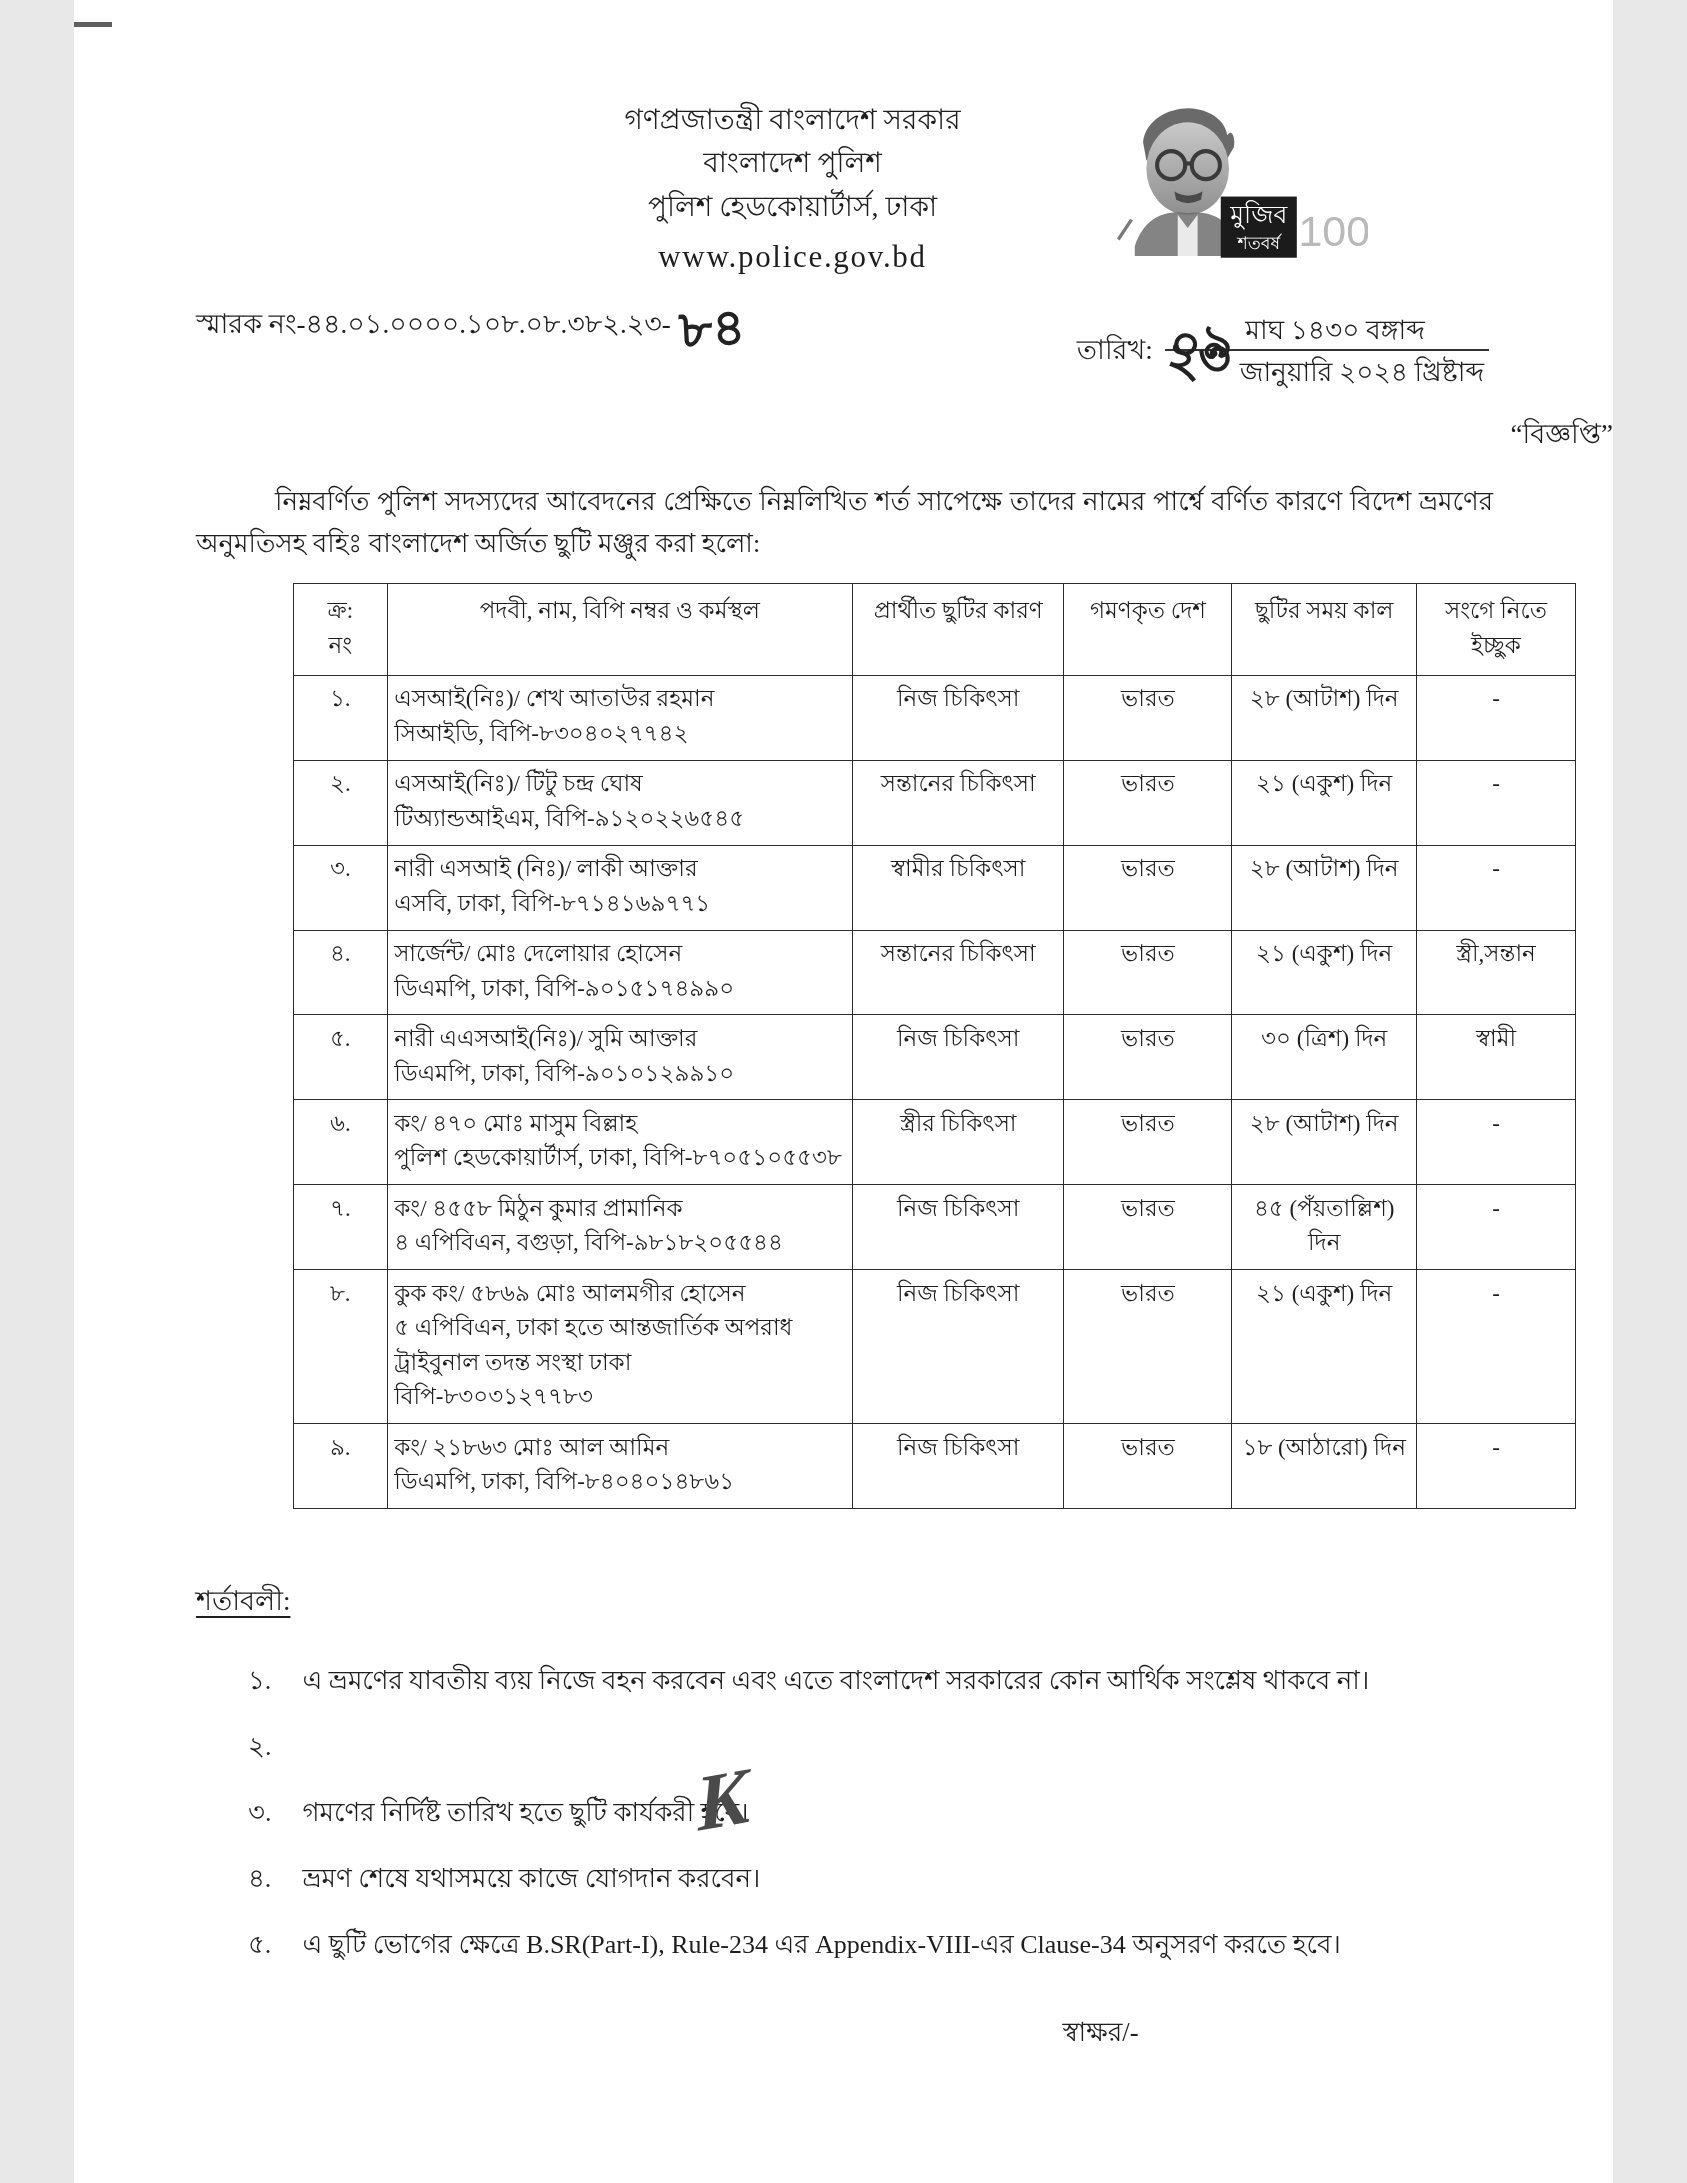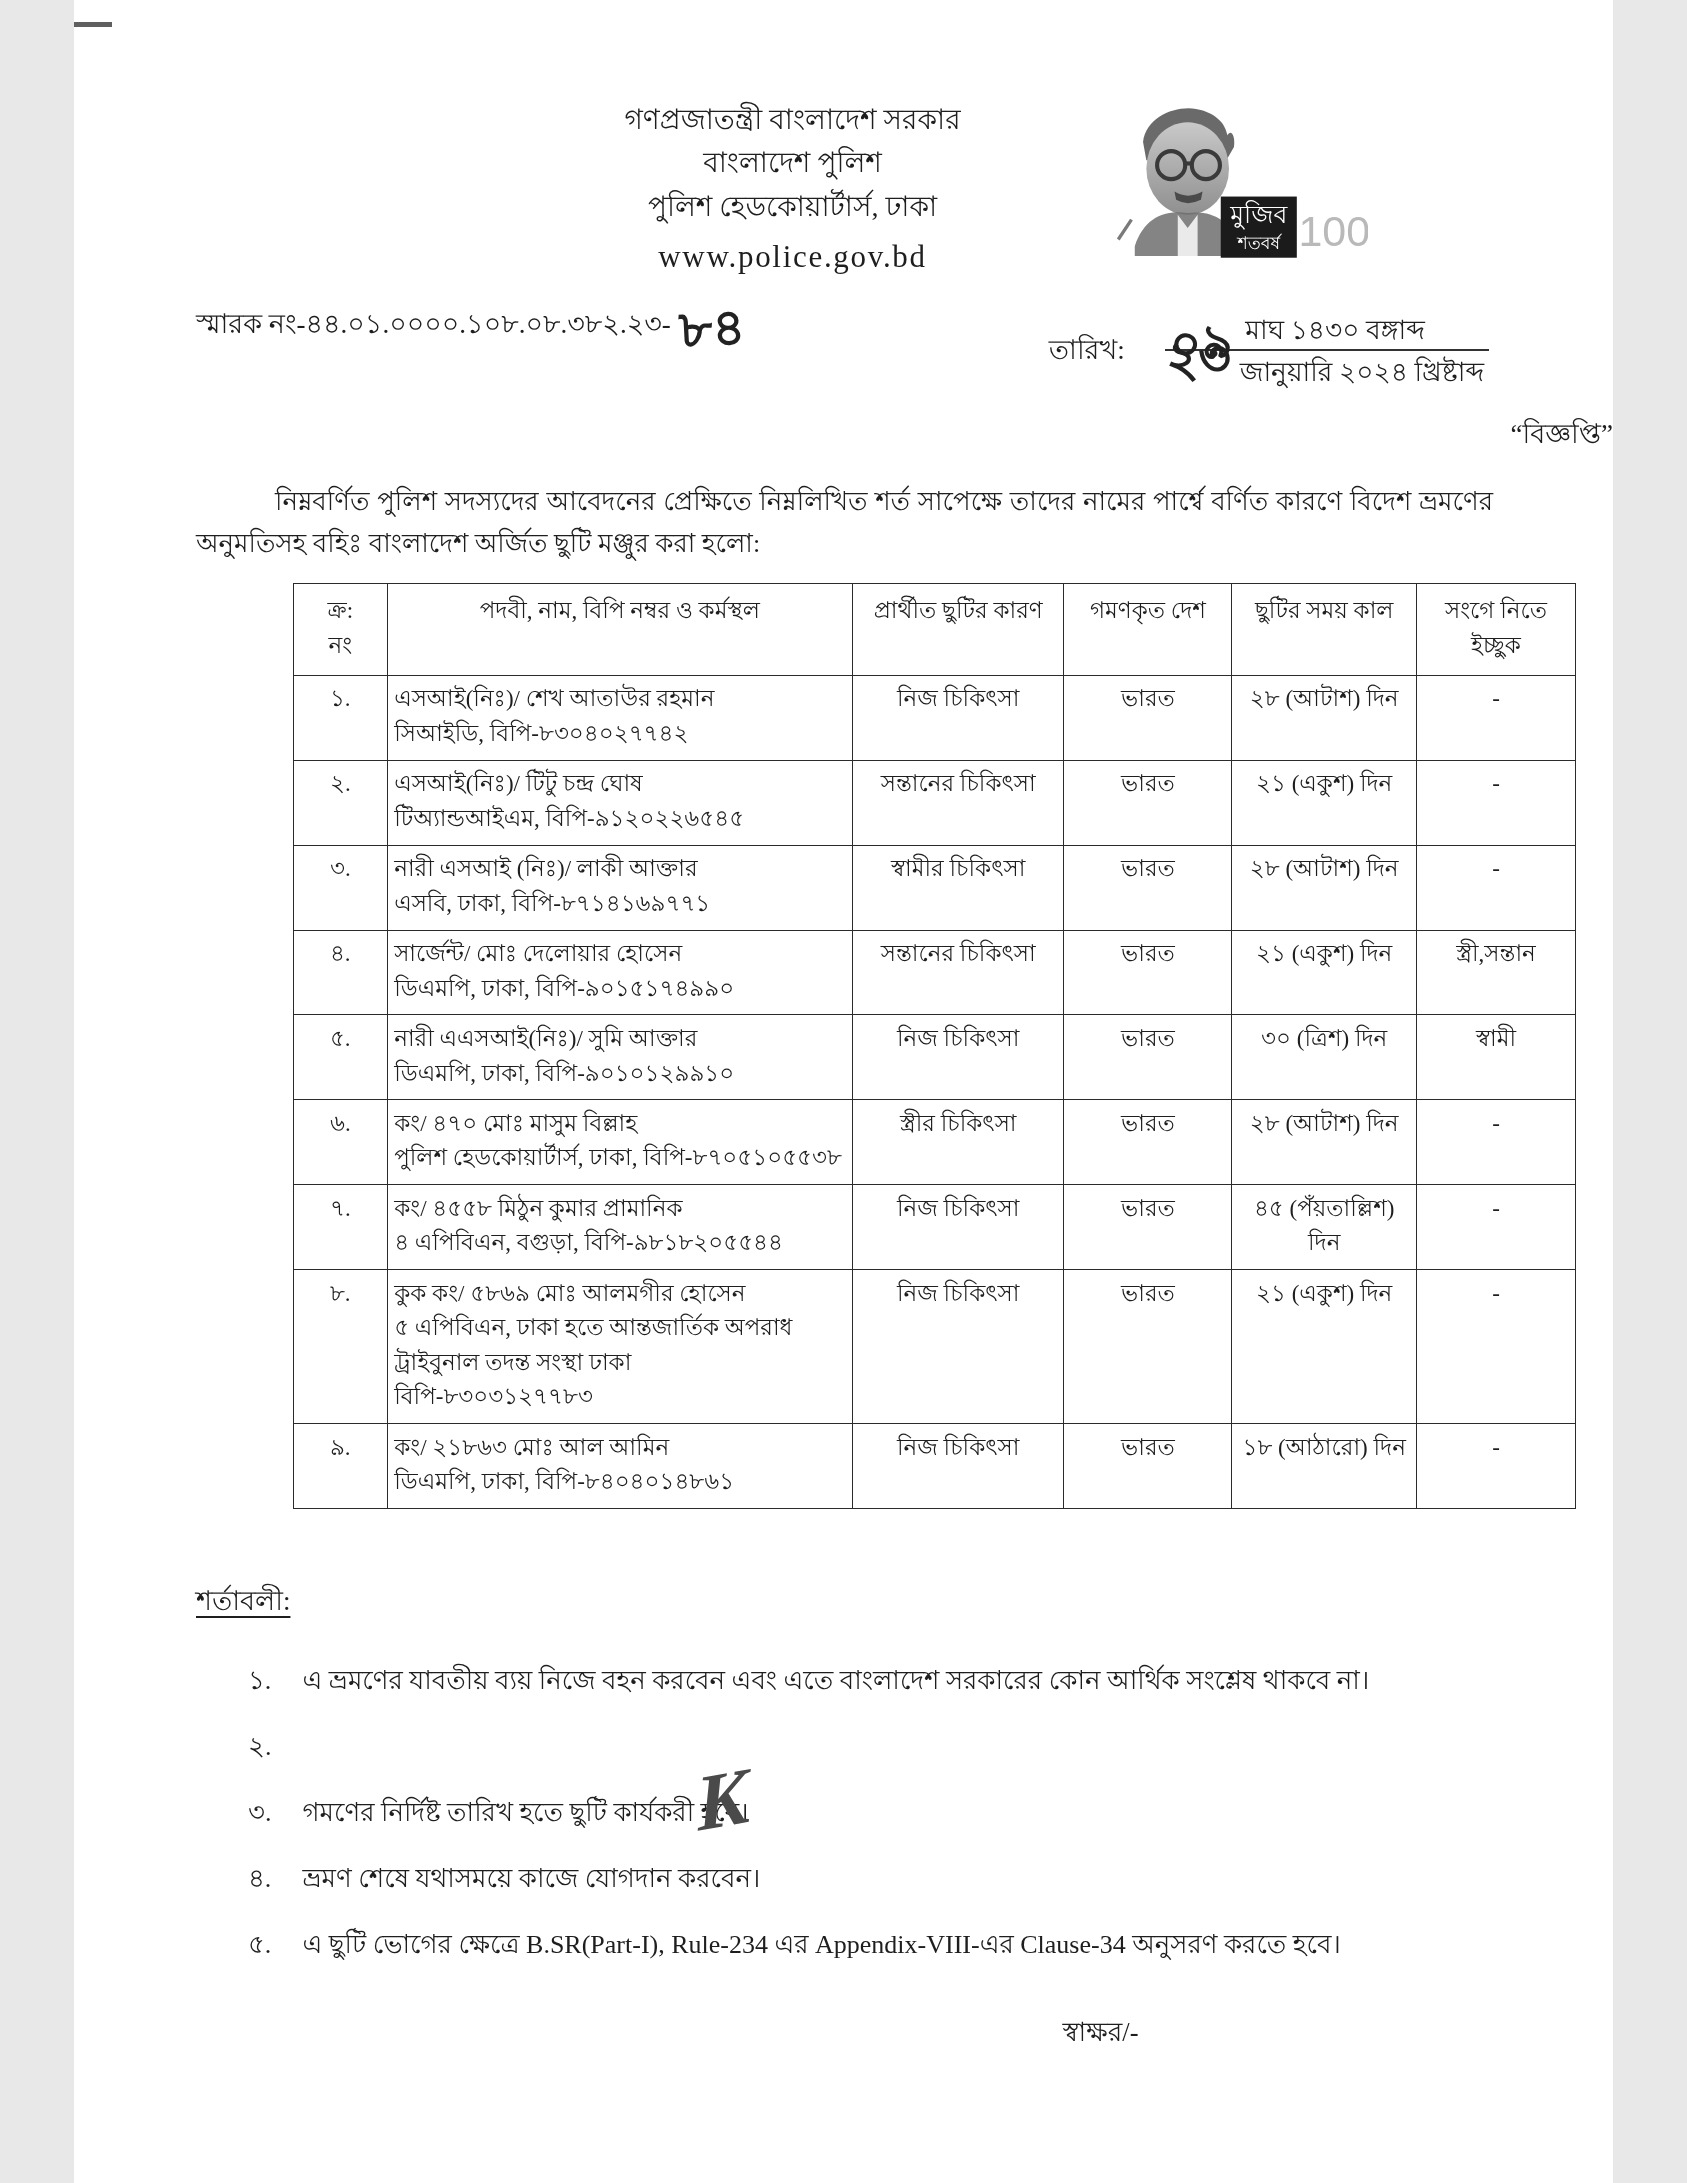--- a/index.html
+++ b/index.html
@@ -39,21 +39,21 @@
   .memo-row {
     display:flex; justify-content:space-between; align-items:flex-start;
     margin:21.5px 124px 0 122px;
   }
   .memo-left { font-size:27px; display:flex; align-items:flex-start; }
   .hw {
     font-weight:bold; color:#222;
     display:inline-block;
   }
   .memo-left .hw { font-size:51px; line-height:.8; transform:rotate(-3deg); margin-left:8.3px; position:relative; top:6.6px; }
-  .date-wrap { display:flex; align-items:center; gap:40px; margin-top:8.3px; }
+  .date-wrap { display:flex; align-items:center; gap:12px; margin-top:8.3px; }
   .date-label { font-size:27px; }
   .frac { display:flex; flex-direction:column; }
   .frac-top {
     display:flex; align-items:flex-end; gap:13.2px;
     border-bottom:2.1px solid #333;
     padding:0 21.5px 0 5px;
   }
   .frac-bottom { display:flex; align-items:flex-start; gap:8.3px; padding:1.7px 5px 0 1.7px; }
   .frac .dtxt { font-size:26.5px; line-height:1.45; }
   .frac-top .hw { font-size:48px; line-height:.75; position:relative; top:11.6px; transform:rotate(-4deg); }

